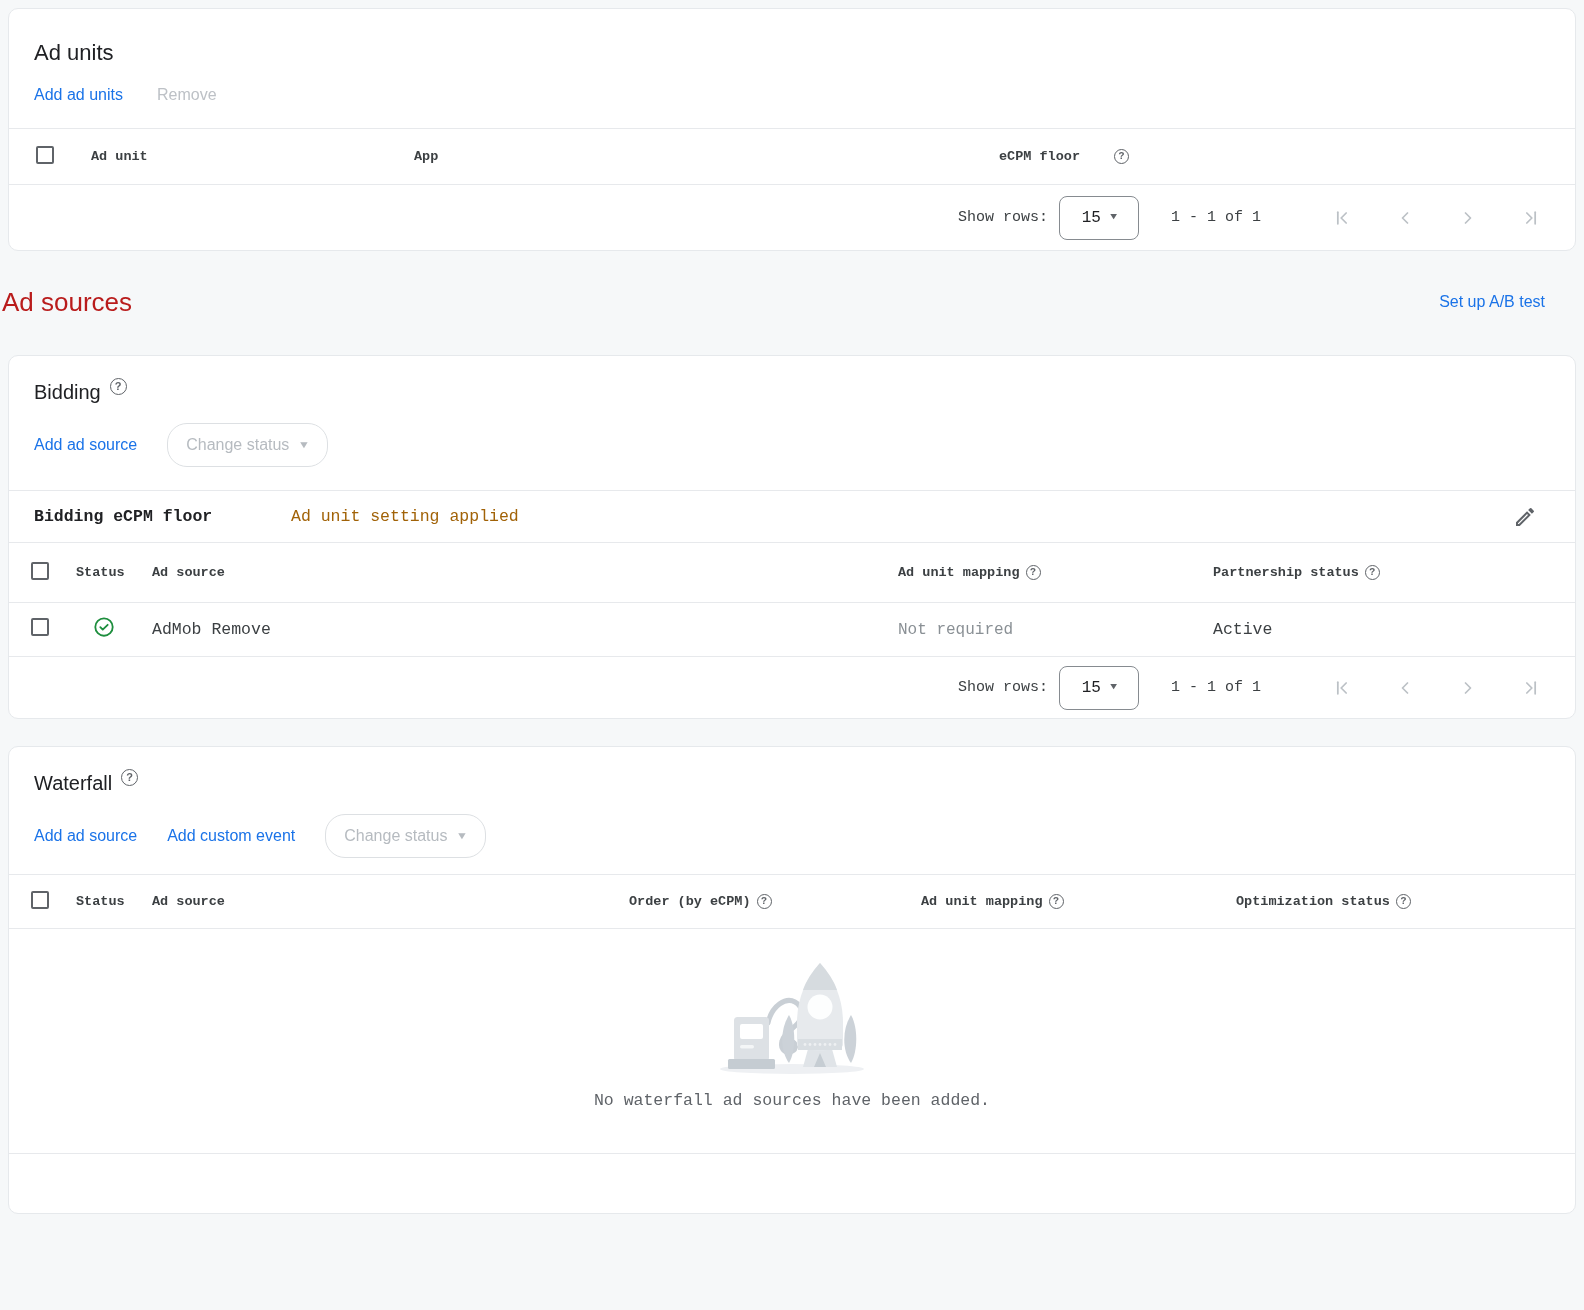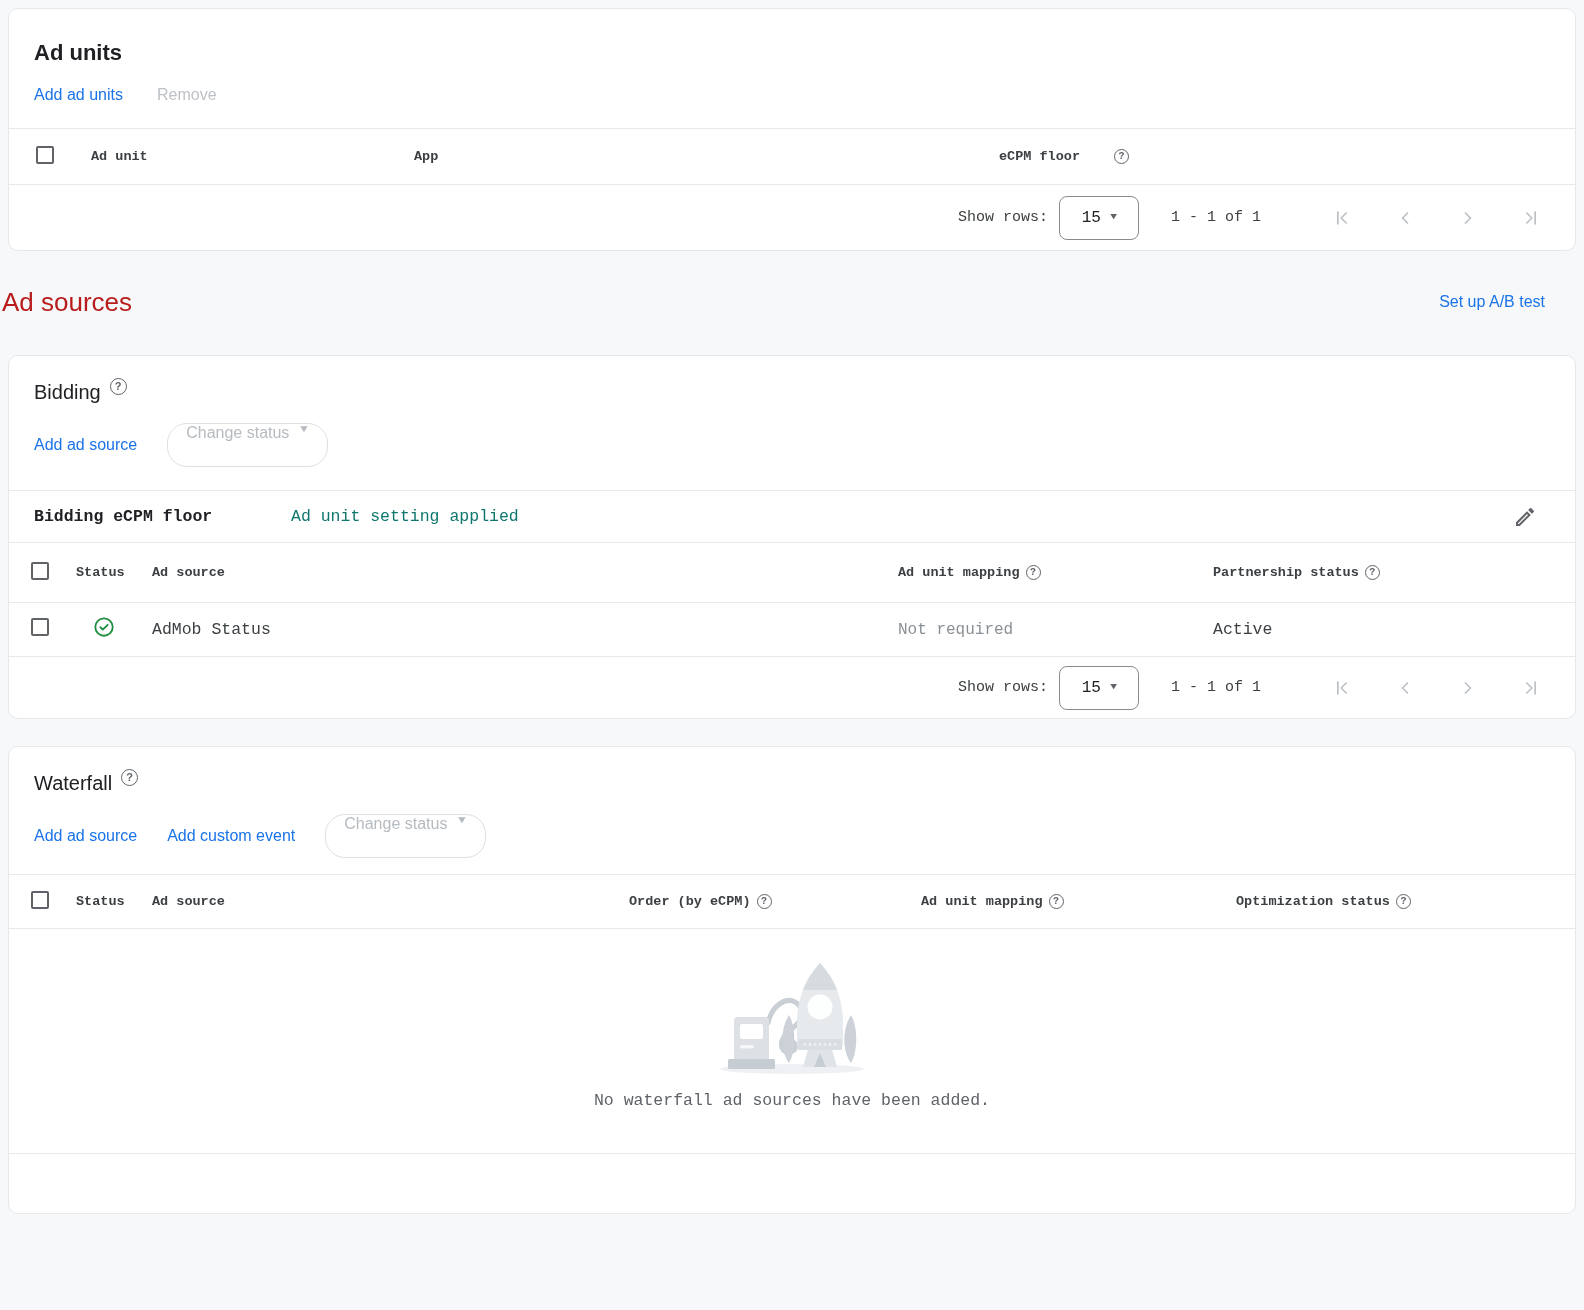--- a/index.html
+++ b/index.html
@@ -13,21 +13,21 @@
   }
   .card {
     background:#fff;
     border:1px solid #e6e9ec;
     border-radius:10px;
     margin:0 8px;
     overflow:hidden;
   }
   .card-top { margin-top:8px; }
   .card-title-lg {
-    font-size:22px; line-height:28px; font-weight:700; color:#202124;
+    font-size:22px; line-height:28px; font-weight:400; color:#202124;
     padding:30px 25px 0;
   }
   .card-title-md {
     font-size:20px; line-height:28px; font-weight:400; color:#202124;
     padding:22px 25px 0;
     display:flex; align-items:flex-start; gap:9px;
   }
   .help {
     width:17px; height:17px; flex:0 0 auto;
     border:1.4px solid #5f6368; border-radius:50%;
@@ -37,21 +37,21 @@
   }
   .help.small { width:15px; height:15px; font-size:10px; border-width:1.3px; margin-left:6px; }
   .action-row { display:flex; align-items:center; padding:0 25px 23px; margin-top:17px; min-height:44px; }
   .link-btn {
     color:#1a73e8; font-size:16px; font-weight:500; cursor:pointer;
     background:none; border:none; font-family:inherit; padding:0;
   }
   .link-disabled { color:#bdc1c6; font-size:16px; font-weight:500; }
   .outline-btn {
     height:44px; border:1px solid #dde0e3; border-radius:20px;
-    display:inline-flex; gap:10px;
+    display:inline-flex; align-items:center; gap:10px;
     padding:0 18px; background:#fff;
     color:#b6bbc0; font-size:16px; font-weight:500; font-family:inherit;
   }
   .dd-arrow { font-size:11px; line-height:1; transform:scaleX(1.25); }
   .divider-t { border-top:1px solid #e7e9ec;font-family:Liberation Mono, monospace; }
 
   
   .t-row { display:flex; align-items:center; }
   .t-head { height:56px; font-size:13.5px; font-weight:700; color:#3c4043; }
   .t-head .hd { display:flex; align-items:center; }
@@ -96,21 +96,21 @@
   
   .section-row {
     display:flex; align-items:center; justify-content:space-between;
     margin:35px 0 37px; padding:0 39px 0 2px;
   }
   .section-title { font-size:26px; line-height:32px; font-weight:400; color:#b91c1c; }
 
   
   .ecpm-row { height:52px; display:flex; align-items:center; }
   .ecpm-label { flex:0 0 282px; padding-left:25px; font-size:16.5px; font-weight:700; color:#202124; }
-  .ecpm-value { font-size:16.5px; color:#0f766e; }
+  .ecpm-value { font-size:16.5px; color:#a16207; }
   .edit-btn { margin-left:auto; margin-right:38px; width:24px; height:24px; cursor:pointer; }
   .c2-check { flex:0 0 59px; padding-left:22px; }
   .c2-status { flex:0 0 76px; padding-left:8px; }
   .c2-status.icon-cell { padding-left:25px; }
   .c2-adsource { flex:0 0 746px; padding-left:8px; }
   .c2-mapping { flex:0 0 315px; padding-left:8px; }
   .c2-partner { flex:1 1 auto; padding-left:8px; }
   .t-head2 { height:60px; }
   .row-bid { height:54px; font-size:16.5px; }
   .status-ok { width:22px; height:22px; display:inline-flex; }
@@ -231,21 +231,21 @@
   <div class="t-row row-bid divider-t">
     <div class="c2-check"><span class="checkbox"></span></div>
     <div class="c2-status icon-cell">
       <span class="status-ok">
         <svg width="22" height="22" viewBox="0 0 24 24">
             <circle cx="12" cy="12" r="9.5" fill="none" stroke="#1e8e3e" stroke-width="2"></circle>
             <path d="M8 12.2l2.6 2.6L16 9.6" fill="none" stroke="#1e8e3e" stroke-width="2" stroke-linecap="round" stroke-linejoin="round"></path>
           </svg>
       </span>
     </div>
-    <div class="c2-adsource">AdMob Status</div>
+    <div class="c2-adsource">AdMob Remove</div>
     <div class="c2-mapping muted">Not required</div>
     <div class="c2-partner">Active</div>
   </div>
   <div class="t-foot divider-t" style="height:62px;">
     <span>Show rows:</span>
     <span class="rows-select">
       <span>15</span>
       <span class="dd-arrow" style="font-size:9px;">▼</span>
     </span>
     <span class="page-range">1 - 1 of 1</span>

